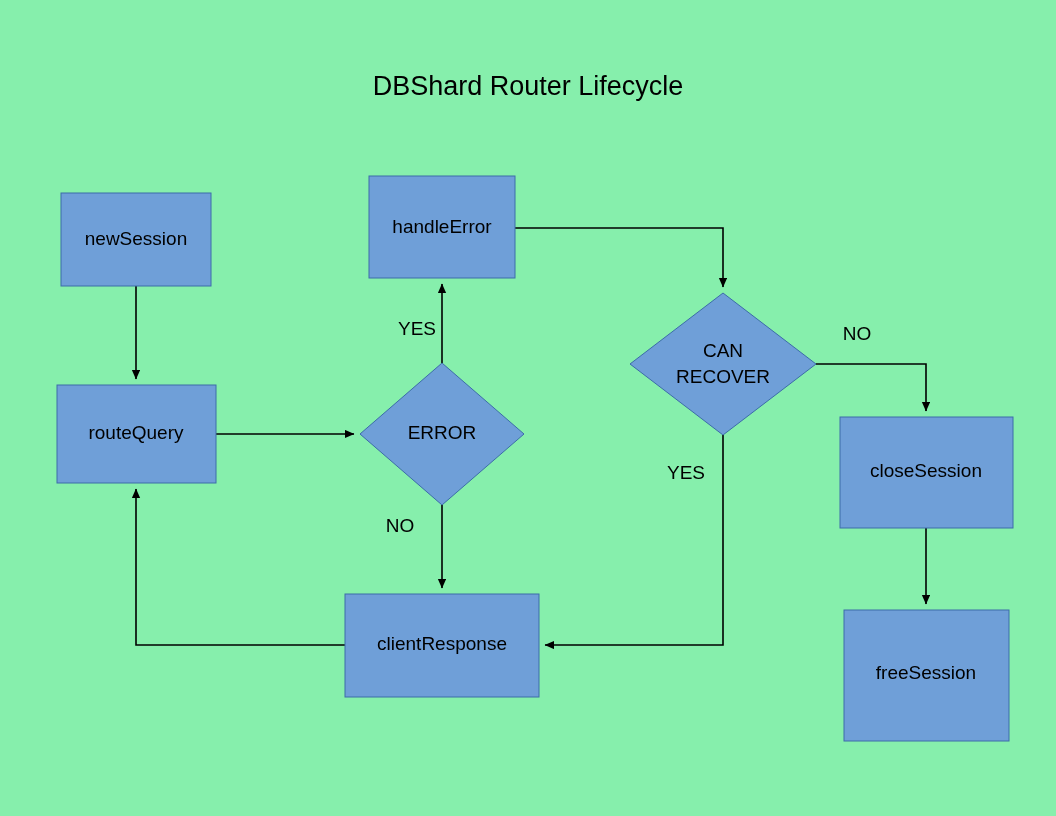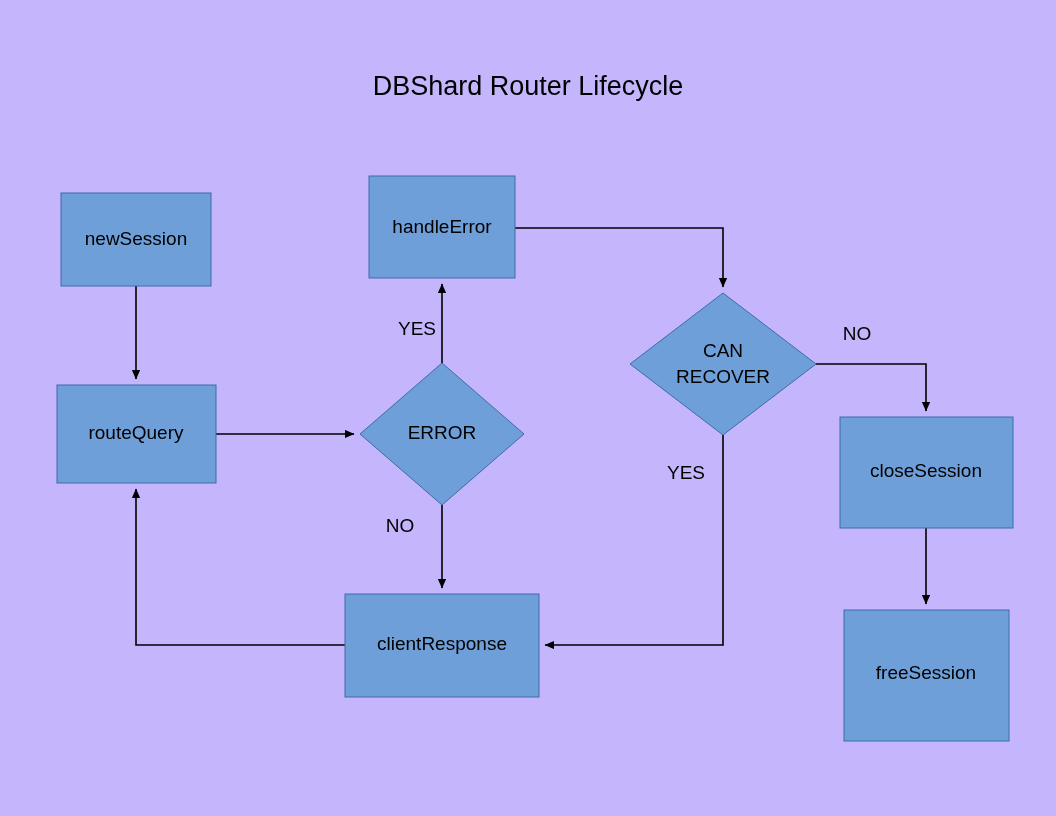--- a/index.html
+++ b/index.html
@@ -8,21 +8,21 @@
     background: #ffffff;
   }
   body {
     font-family: "Liberation Sans", sans-serif;
     color: #000000;
   }
   #canvas {
     position: relative;
     width: 1056px;
     height: 816px;
-    background: #c4b5fd;
+    background: #86efac;
     overflow: hidden;
   }
   #diagram-svg {
     position: absolute;
     left: 0;
     top: 0;
     width: 1056px;
     height: 816px;
   }
   .node-label {

